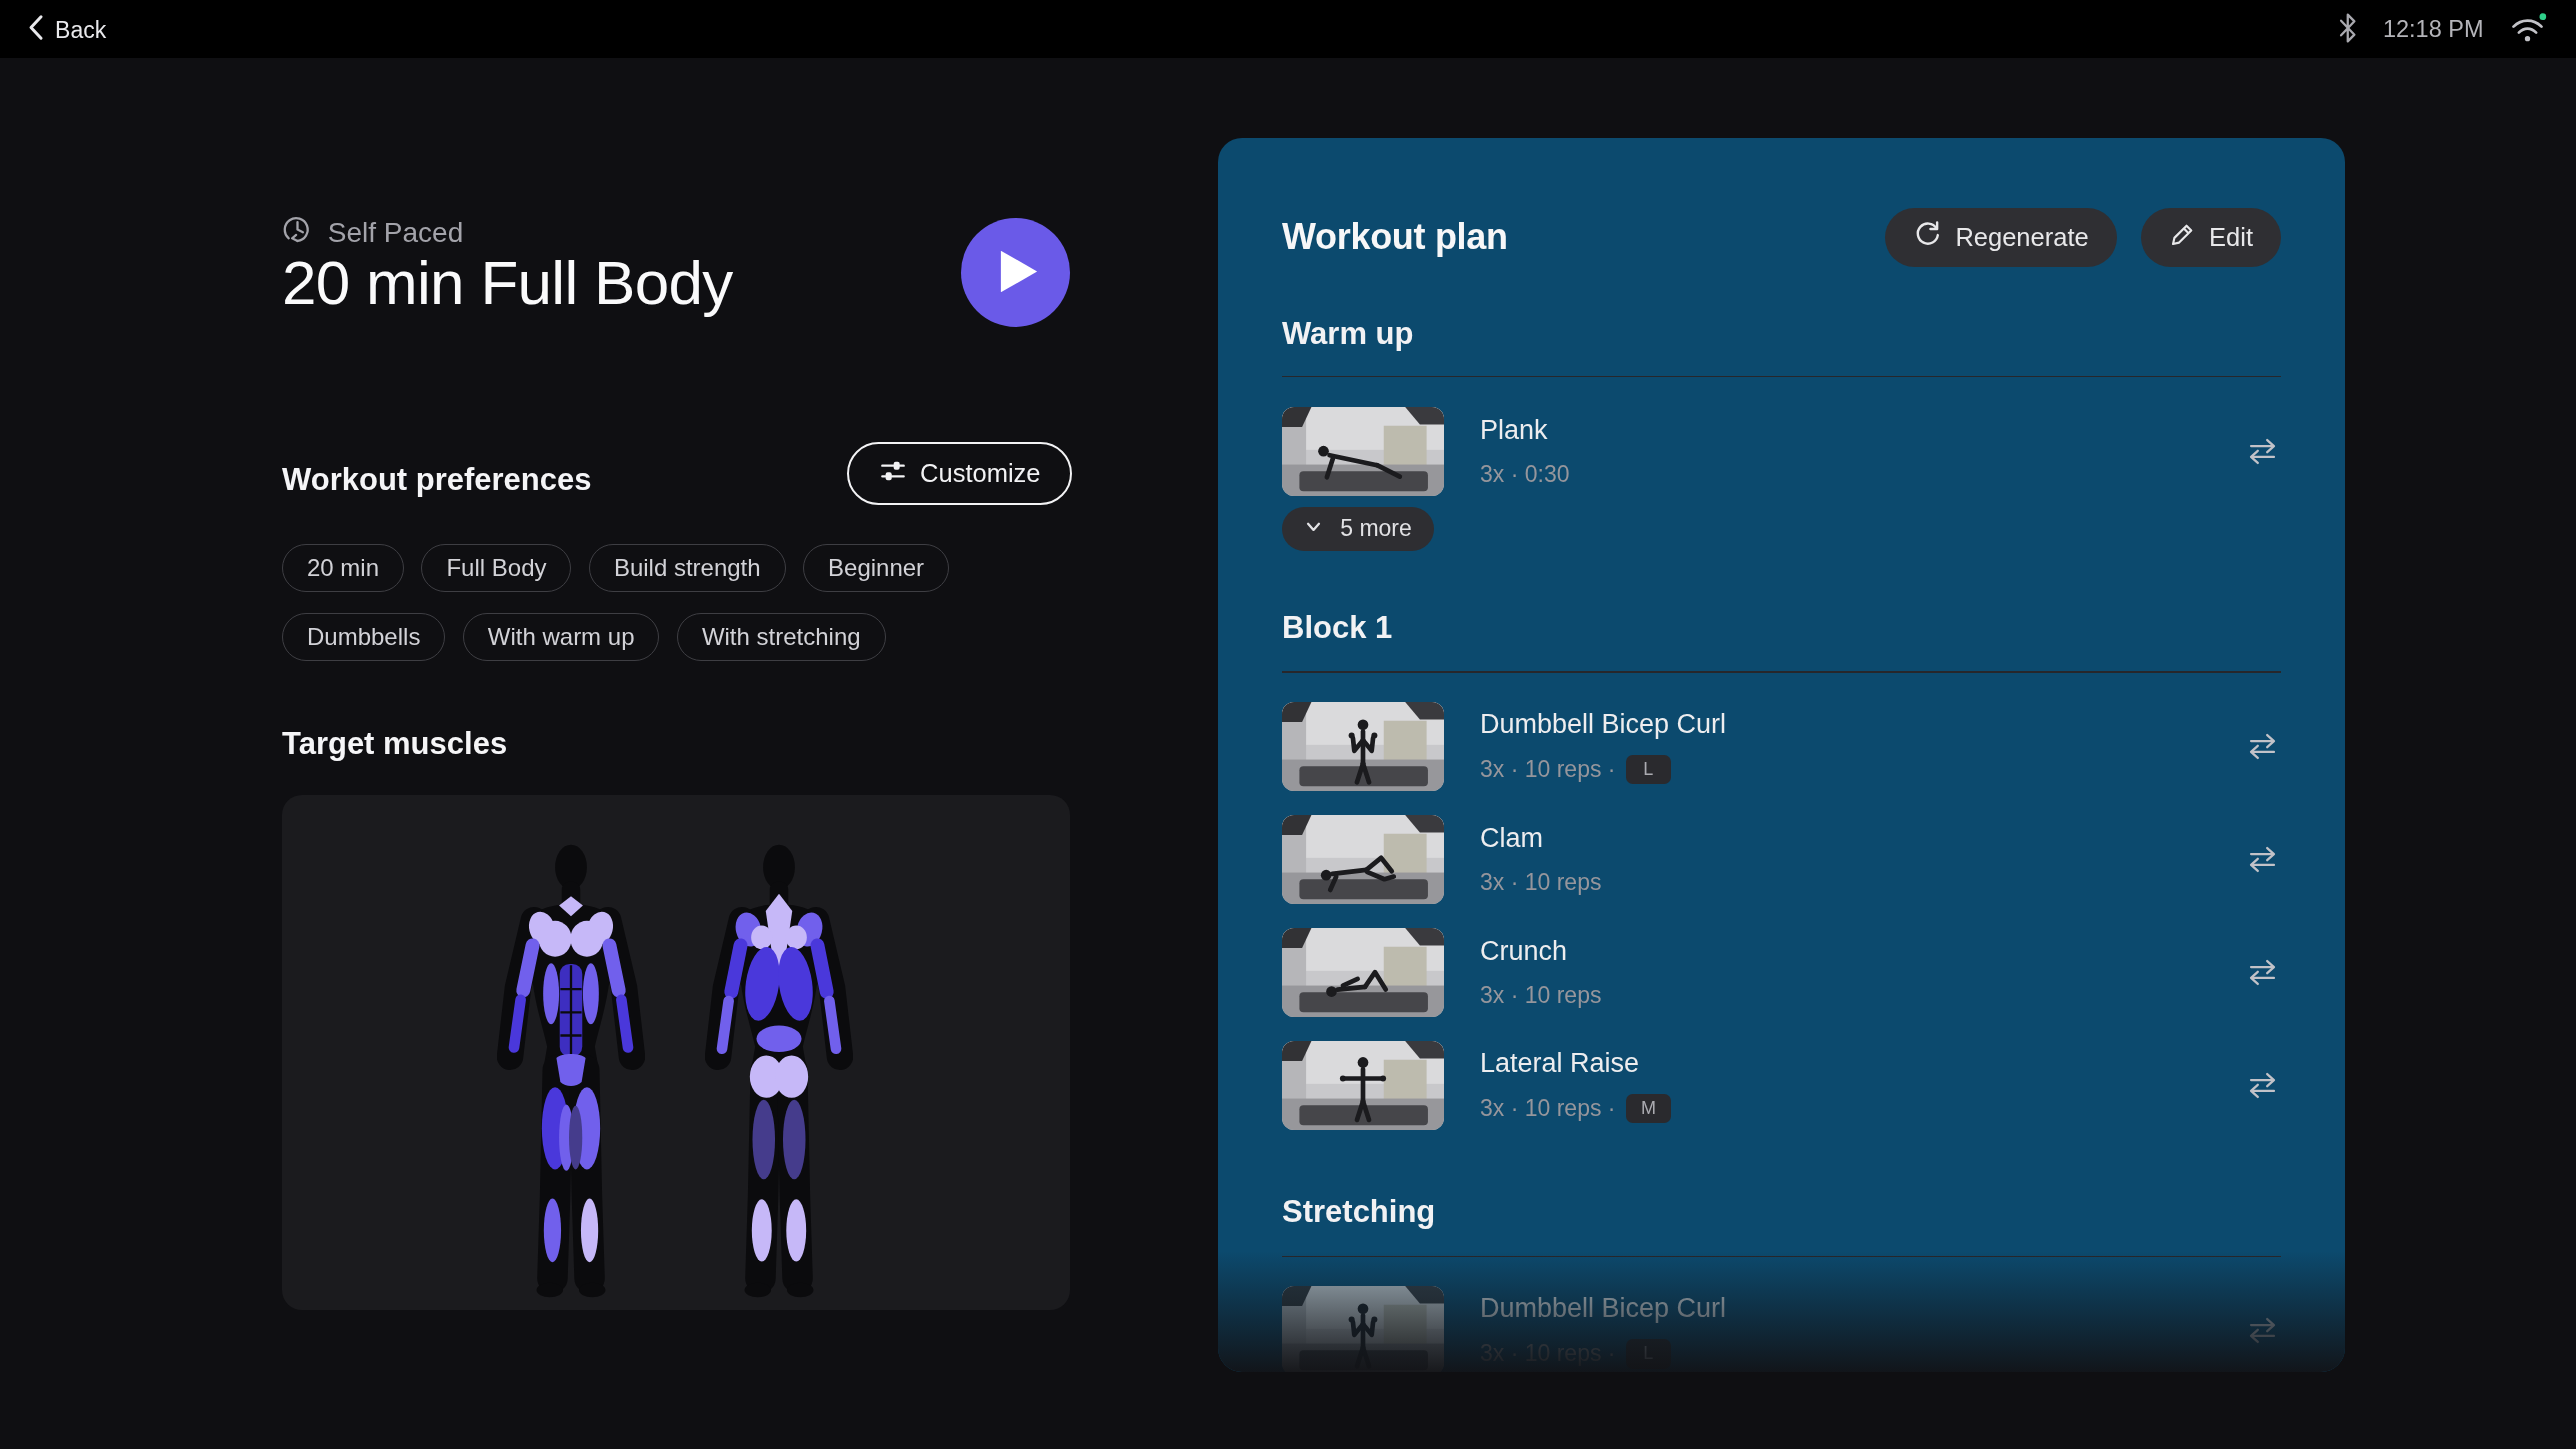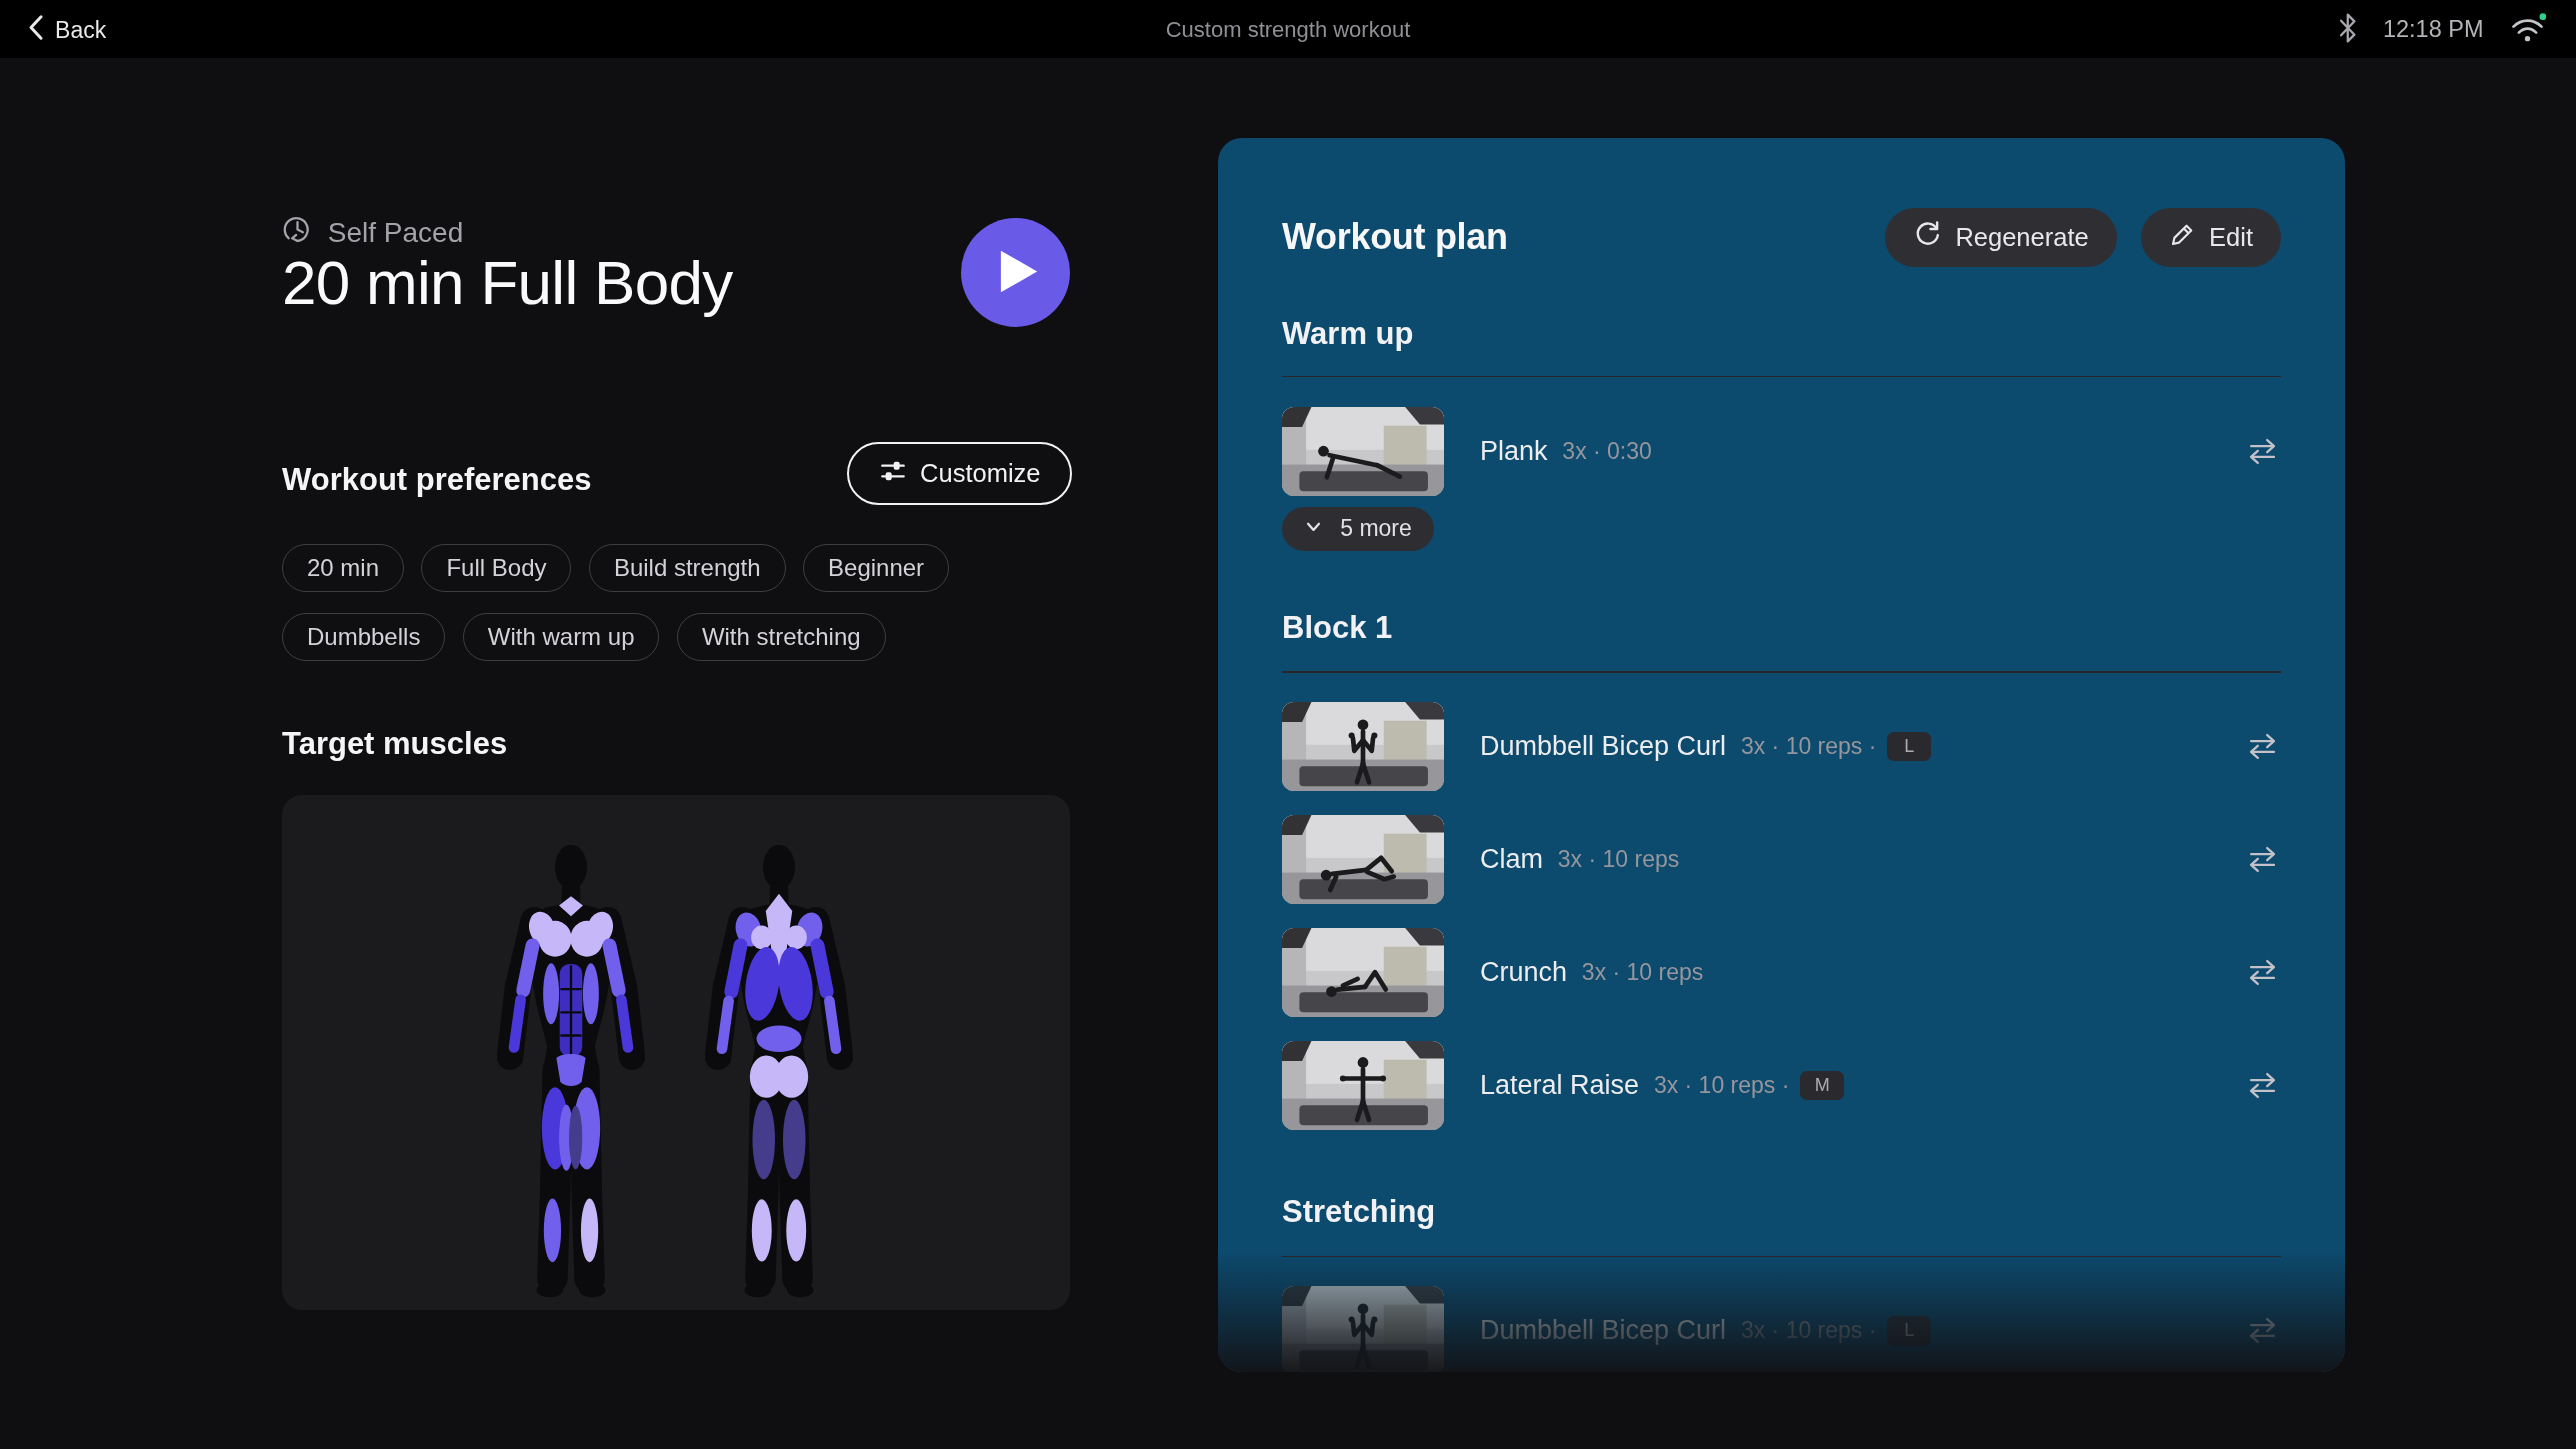--- a/index.html
+++ b/index.html
@@ -46,21 +46,21 @@
   .gbtn{height:59px;padding:0 28px;border-radius:29.5px;background:#2F2F33;display:flex;align-items:center;
         gap:13.4px;font-size:25.5px;color:#E8E8EA;cursor:pointer;border:none;}
   .sechead{margin-top:42px;font-size:31px;font-weight:600;color:#F2F2F4;}
   .sechead.mt-block{margin-top:59px;} .sechead.mt-stretch{margin-top:64px;}
   .divider{margin-top:24px;height:1.3px;background:#27272B;}
   .divider.d2{margin-top:25.5px;}
   .ex-row{margin-top:29.5px;display:flex;align-items:center;}
   .ex-row.tight{margin-top:24px;}
   .ex-thumb{width:162px;height:89px;border-radius:12px;overflow:hidden;flex:none;}
   .ex-thumb svg{display:block;width:100%;height:100%;}
-  .ex-text{margin-left:36px;display:flex;flex-direction:row;gap:14.8px;}
+  .ex-text{margin-left:36px;display:flex;flex-direction:column;gap:14.8px;}
   .ex-title{font-size:27px;font-weight:500;color:#EDEDEF;}
   .ex-sub{display:flex;align-items:center;gap:10.7px;font-size:23px;color:#96969C;}
   .badge{min-width:31px;height:29.5px;padding:0 6.7px;border-radius:6.7px;background:#2A2A2E;color:#ABABB1;
          font-size:18px;display:inline-flex;align-items:center;justify-content:center;}
   .swap{margin-left:auto;width:38px;height:38px;display:flex;align-items:center;justify-content:center;
         cursor:pointer;}
   .morebtn{margin-top:11px;height:44px;width:152px;border-radius:22px;background:#2E2E32;border:none;
            display:flex;align-items:center;justify-content:center;gap:17px;font-size:23px;color:#E2E2E5;
            cursor:pointer;}
   .fadrow{opacity:0.75;}
@@ -72,21 +72,20 @@
 
   <div class="statusbar">
     <div class="back">
       <span>
         <svg width="17.4" height="27" viewBox="0 0 26 40">
             <path d="M21 4 L6 20 L21 36" fill="none" stroke="#E9E9EC" stroke-width="4.5" stroke-linecap="round" stroke-linejoin="round"></path>
           </svg>
       </span>
       <span>Back</span>
     </div>
-    <div class="sb-title">Custom strength workout</div>
     <div class="sb-right">
       <span>
         <svg width="21.5" height="32" viewBox="0 0 32 48">
             <path d="M6 13 L26 34 L16 44 L16 4 L26 14 L6 35" fill="none" stroke="#A9A9AF" stroke-width="3.4" stroke-linecap="round" stroke-linejoin="round"></path>
           </svg>
       </span>
       <span class="sb-time">12:18 PM</span>
       <span style="position:relative;display:inline-block;">
         <svg width="39" height="32" viewBox="0 0 58 48">
           <path d="M8 22 C20 10 38 10 50 22" fill="none" stroke="#C3C3C8" stroke-width="4" stroke-linecap="round"></path>

